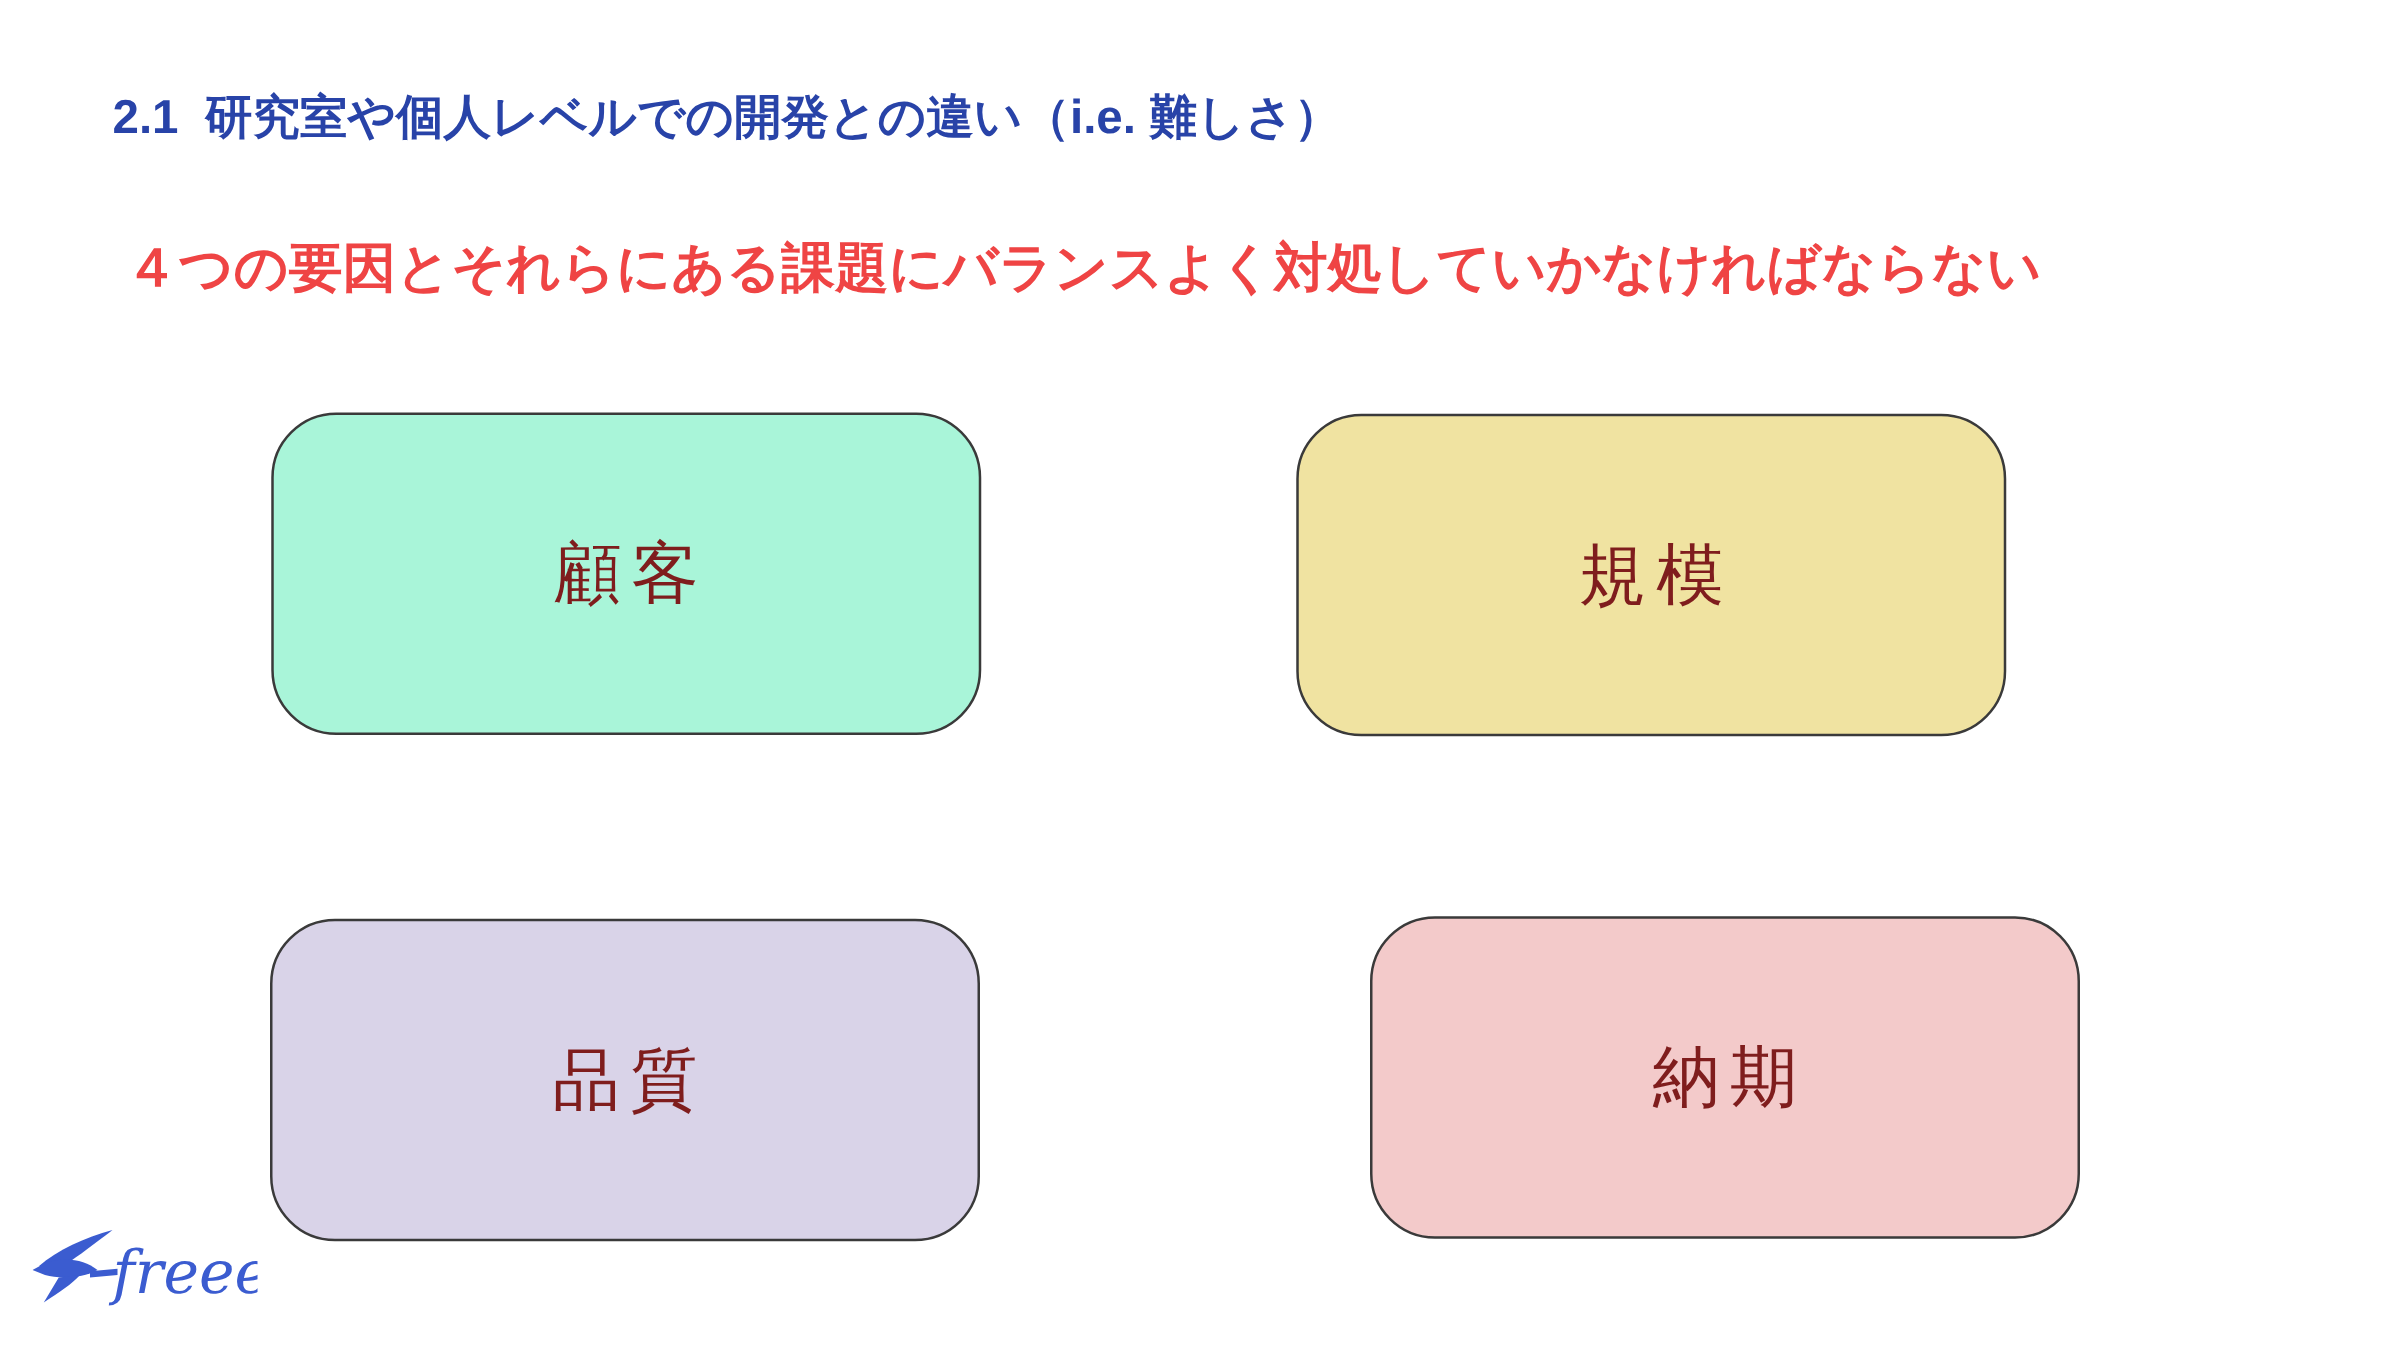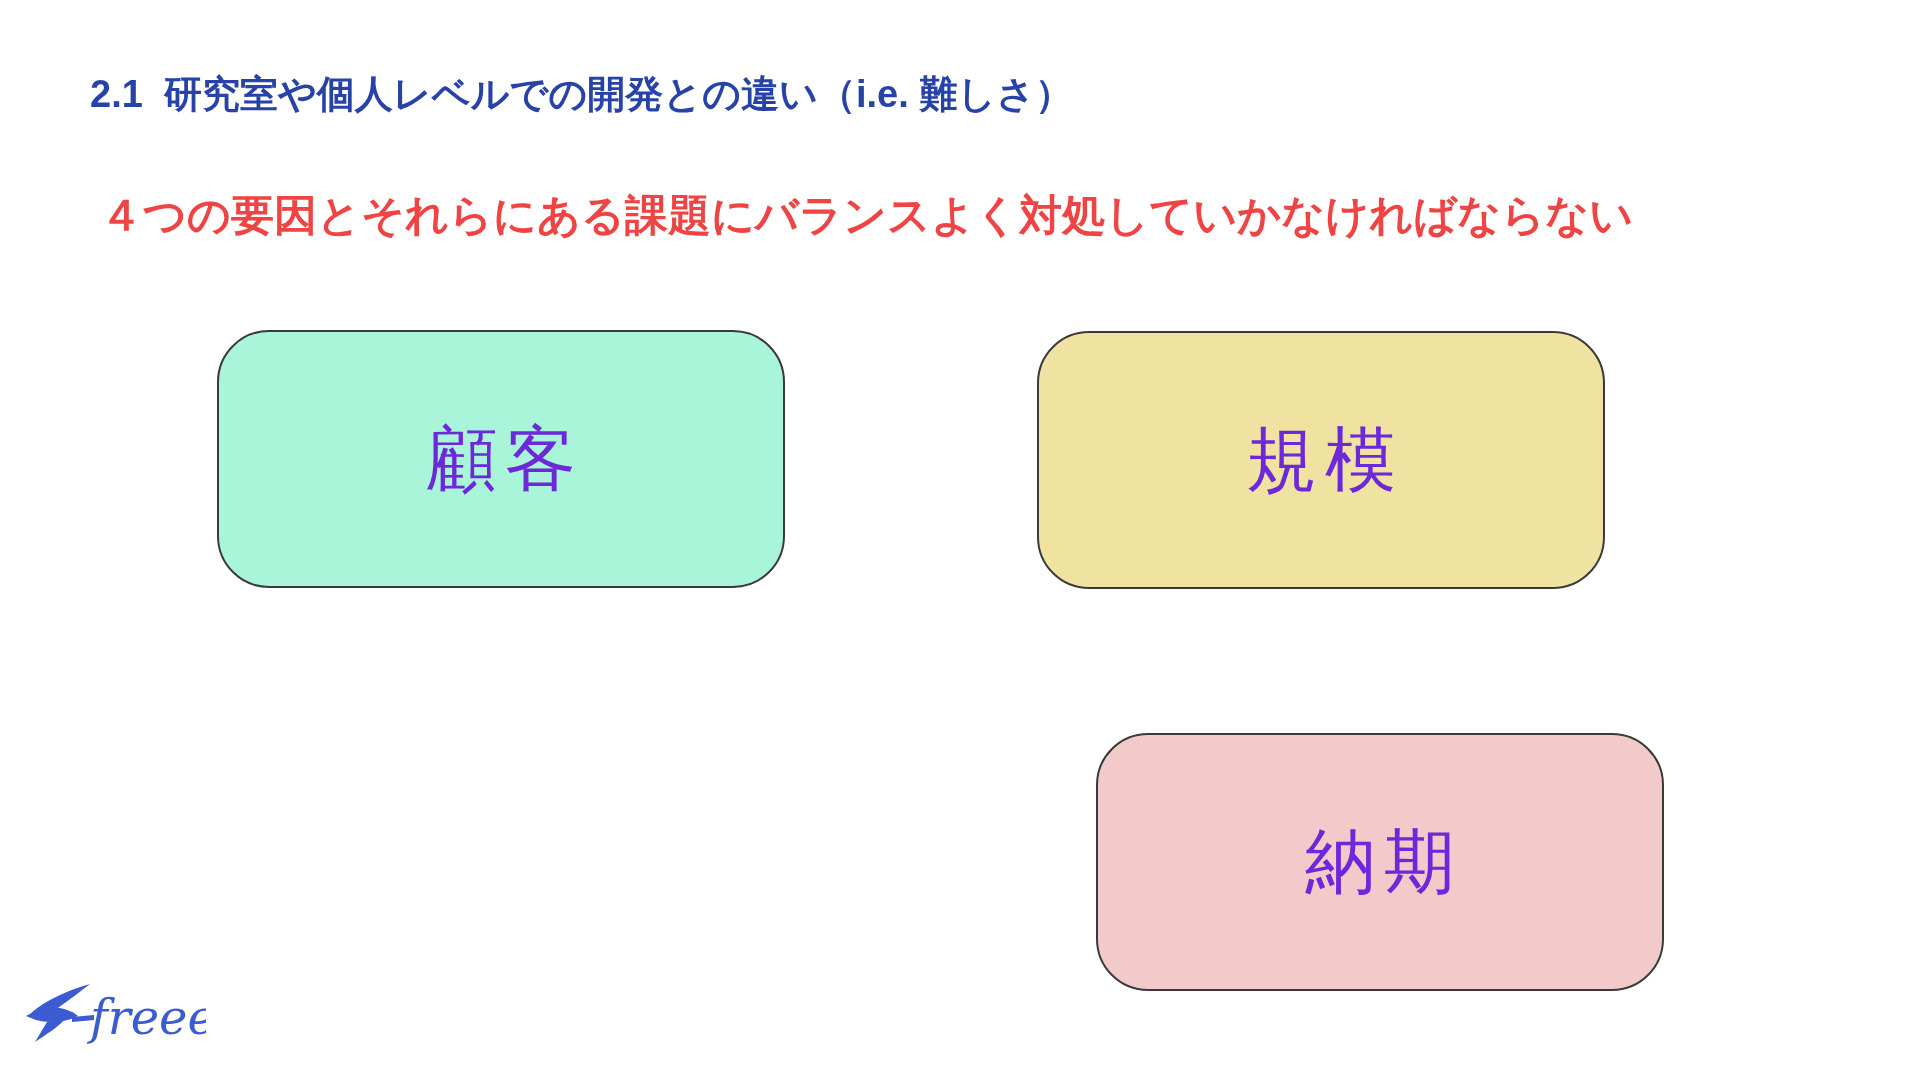--- a/index.html
+++ b/index.html
@@ -48,25 +48,25 @@
     display: flex;
     align-items: center;
     justify-content: center;
     box-sizing: border-box;
   }
   .pos-tl { left: 217px; top: 330px; }
   .pos-tr { left: 1037px; top: 331px; justify-content: center; }
   .pos-bl { left: 216px; top: 735px; }
   .pos-br { left: 1096px; top: 733px; }
   .factor-label {
-    font-size: 71px;
+    font-size: 54px;
     font-weight: normal;
     letter-spacing: 8px;
     margin-left: 8px; 
-    color: #6d28d9;
+    color: #7f1d1d;
   }
   .brand-logo {
     position: absolute;
     left: 26px;
     top: 982px;
     width: 180px;
     height: 66px;
   }
   .brand-logo svg { display: block; }
 </style>
@@ -80,20 +80,23 @@
   <h2 class="slide-subtitle">４つの要因とそれらにある課題にバランスよく対処していかなければならない</h2>
 
   <div class="factor-box pos-tl" style="background-color: rgb(169, 245, 217); border-color: rgb(58, 58, 58);">
     <span class="factor-label">顧客</span>
   </div>
 
   <div class="factor-box pos-tr" style="background-color: rgb(240, 227, 161); border-color: rgb(58, 58, 58);">
     <span class="factor-label">規模</span>
   </div>
 
+  <div class="factor-box pos-bl" style="background-color: rgb(217, 211, 232); border-color: rgb(58, 58, 58);">
+    <span class="factor-label">品質</span>
+  </div>
 
   <div class="factor-box pos-br" style="background-color: rgb(243, 202, 202); border-color: rgb(58, 58, 58);">
     <span class="factor-label">納期</span>
   </div>
 
   <div class="brand-logo">
     <svg width="180" height="66" viewBox="0 0 180 66">
       <g fill="#3b5cd0">
 
         <path d="M64 2 C 42 8, 20 18, 5 31 L 29 28 C 43 18, 55 9, 64 2 Z"></path>

